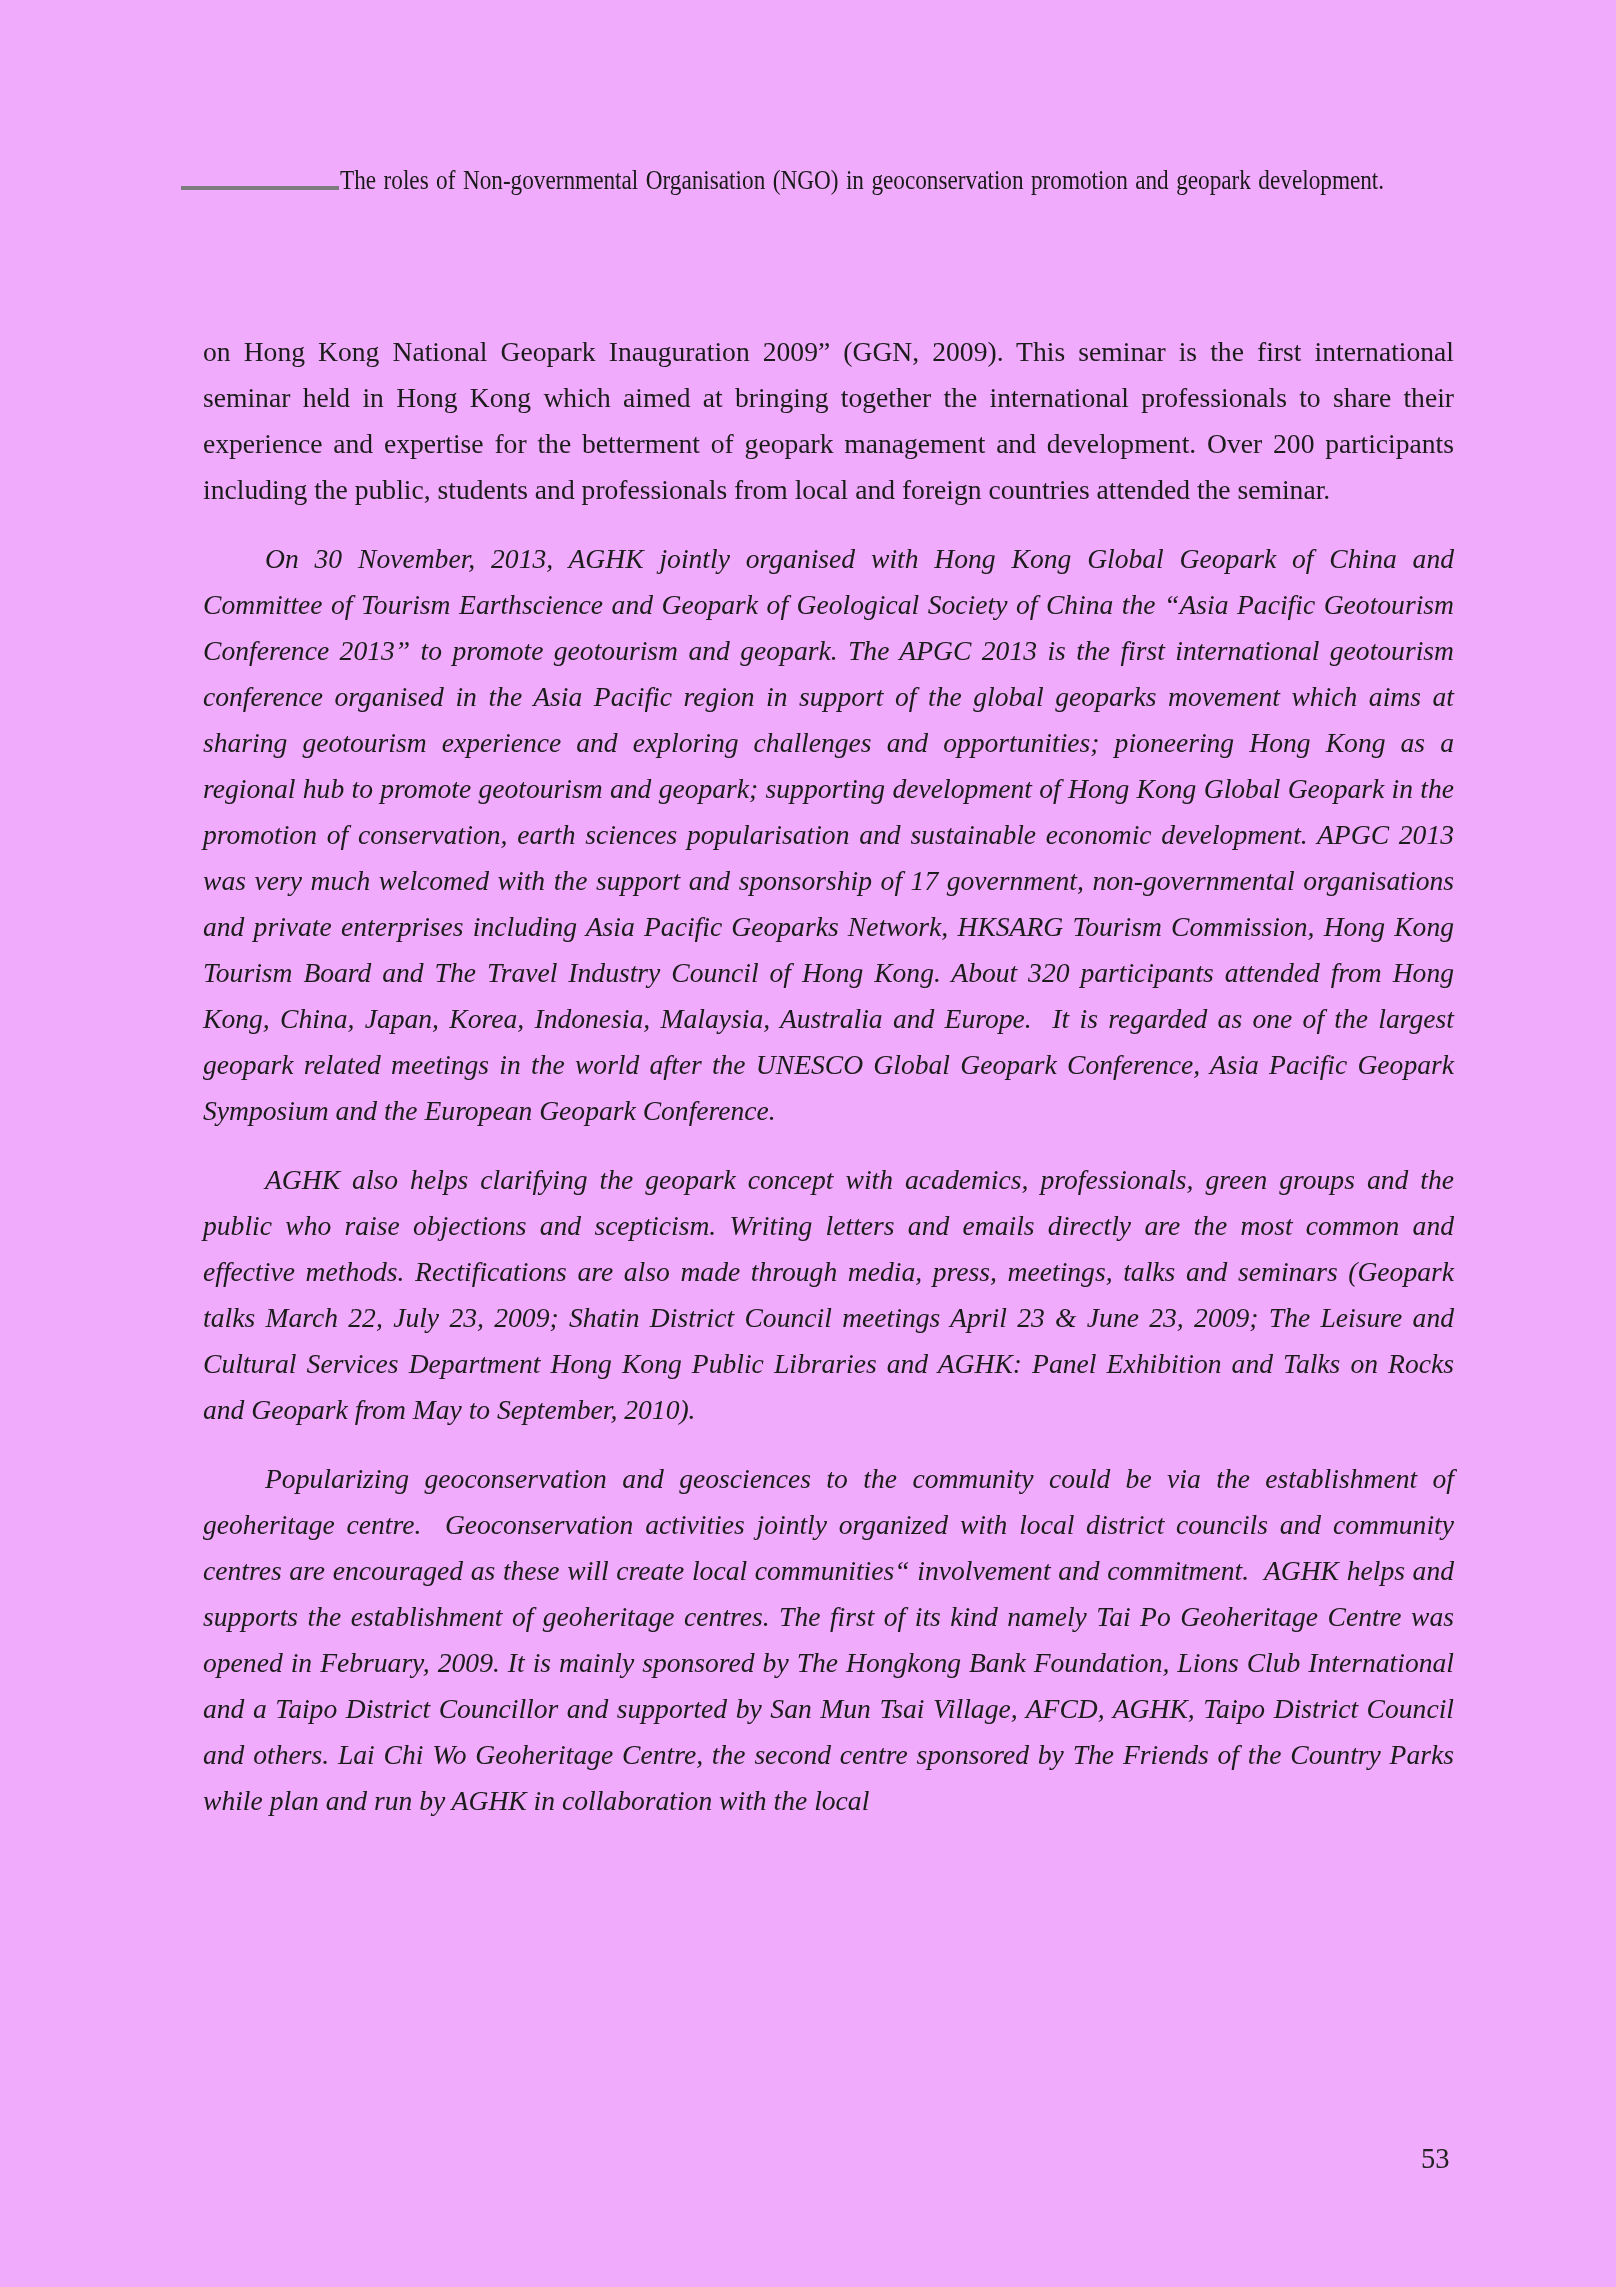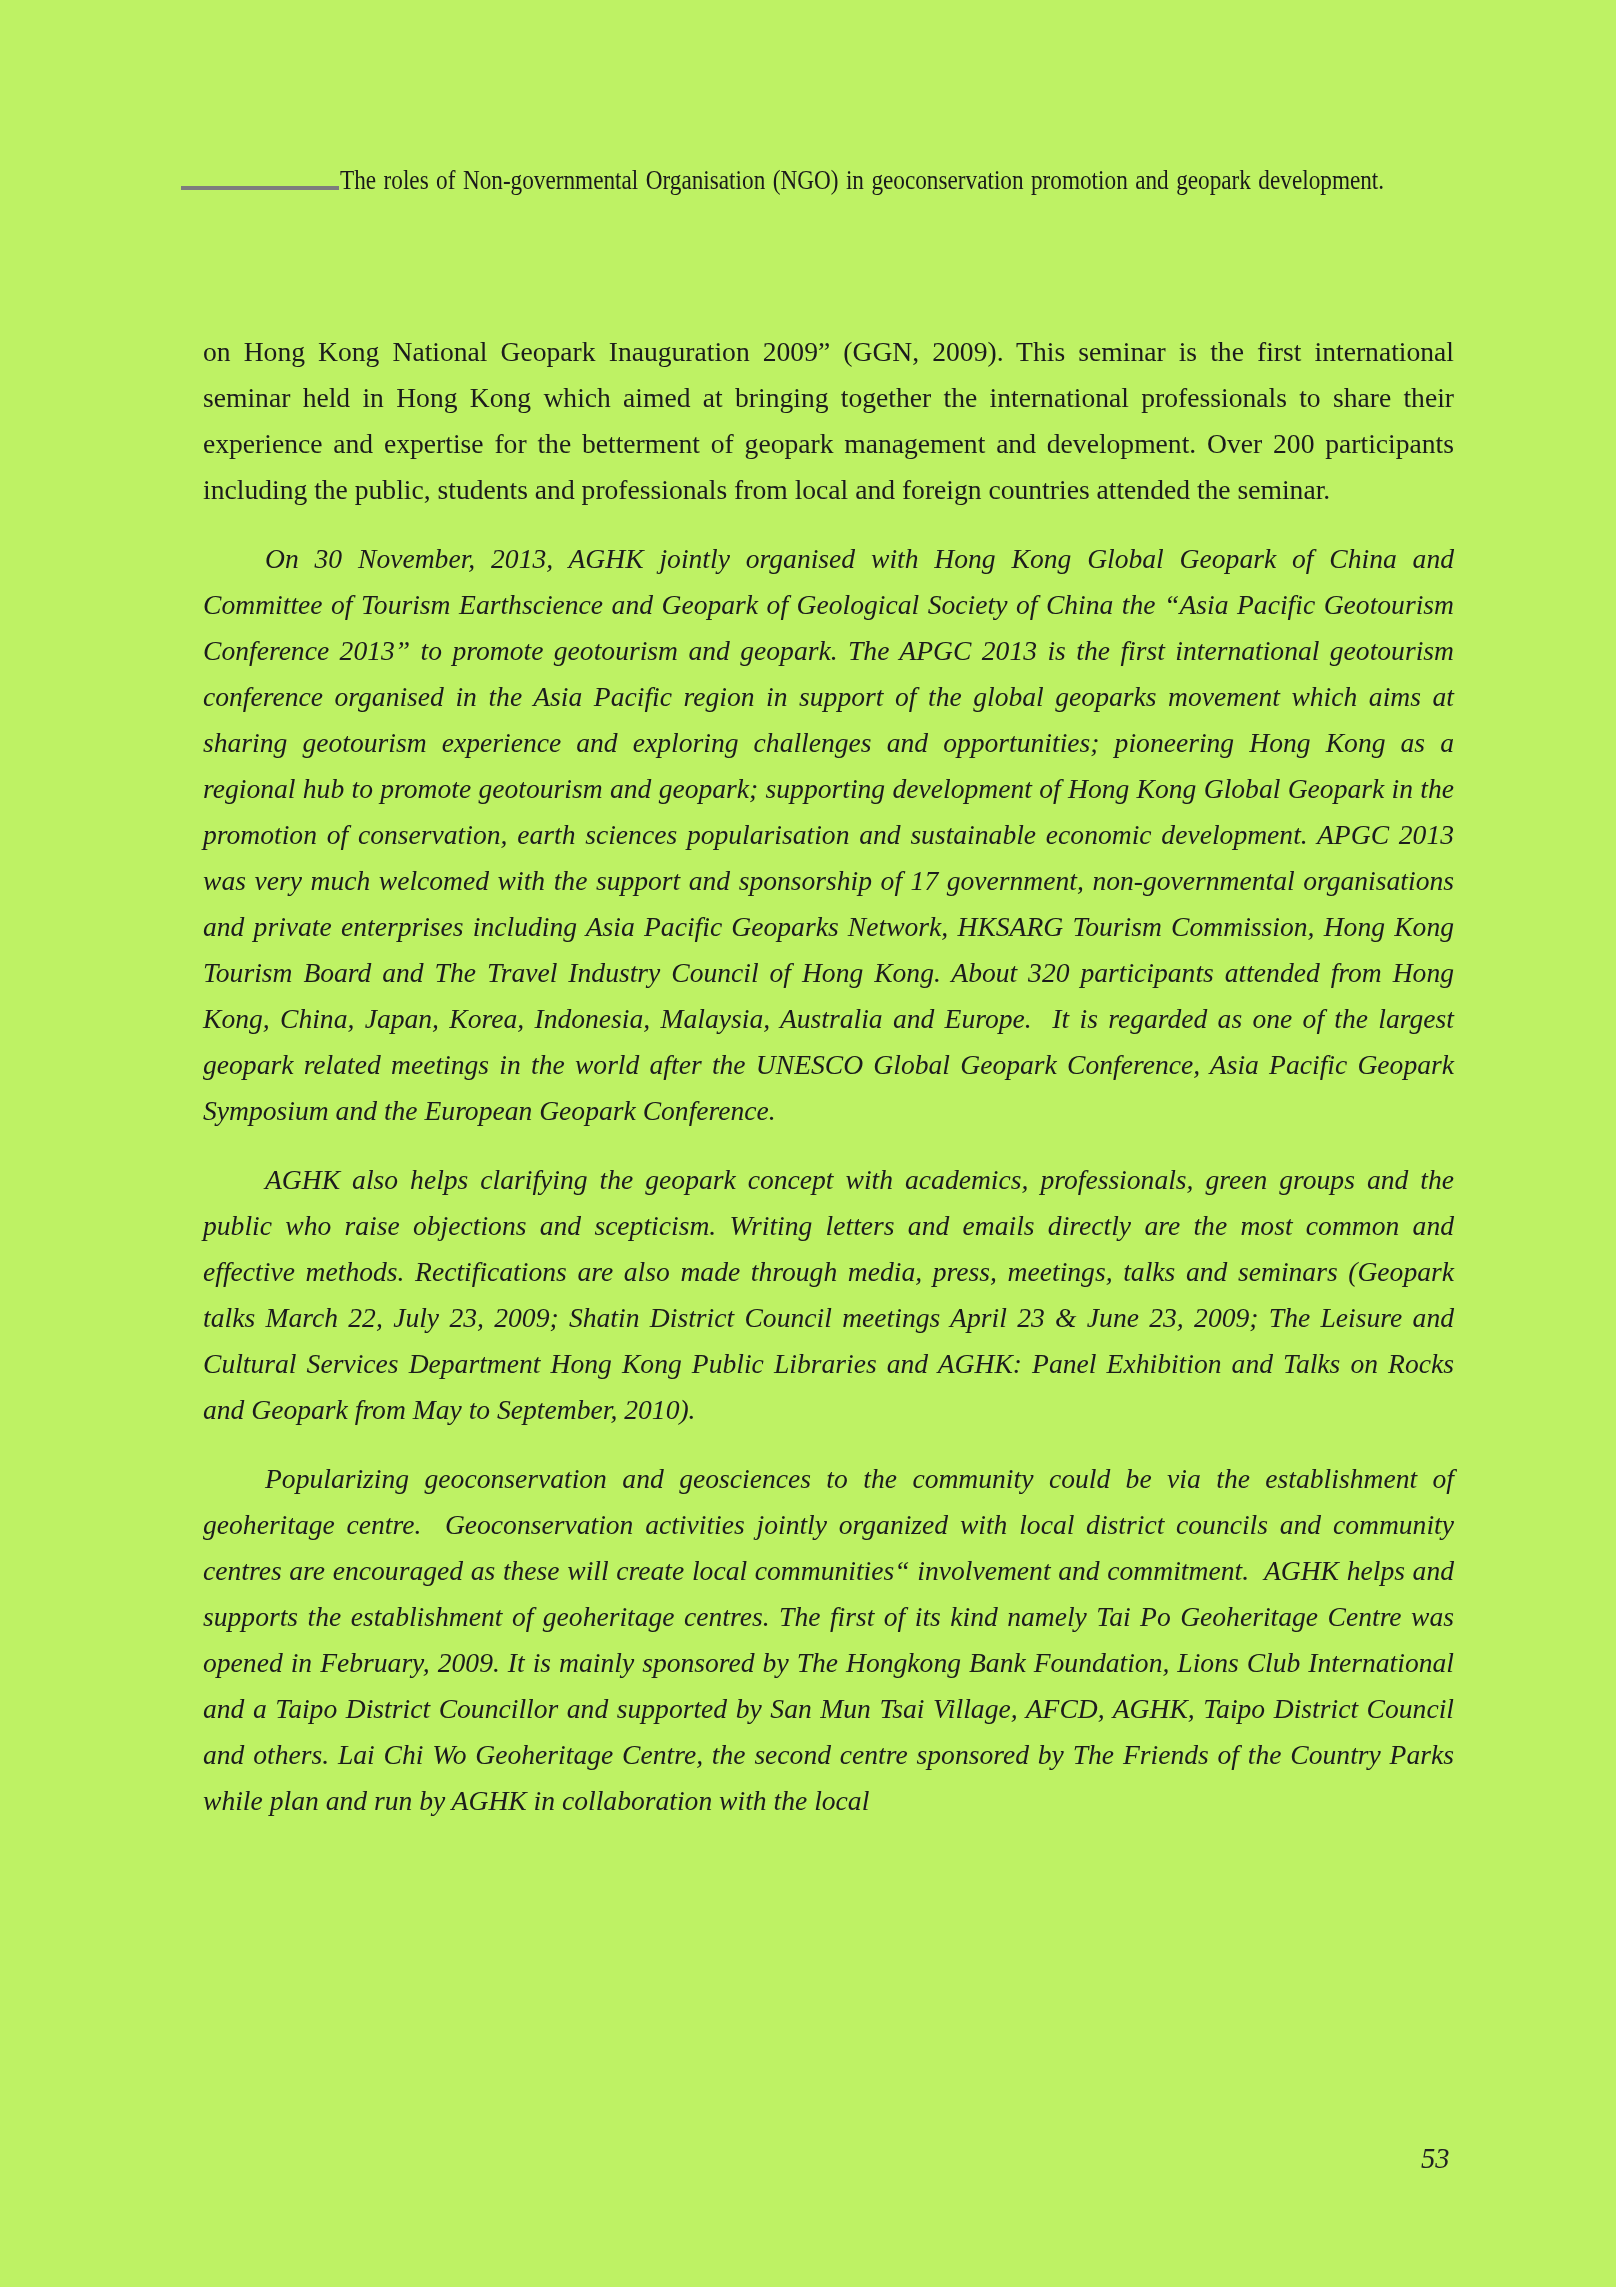--- a/index.html
+++ b/index.html
@@ -5,21 +5,21 @@
   html, body {
     margin: 0;
     padding: 0;
     background: #e8e8e8;
   }
   .page {
     position: relative;
     width: 1617px;
     height: 2287px;
     margin: 0 auto;
-    background: #bef264;
+    background: #f0abfc;
     overflow: hidden;
     font-family: "Liberation Serif", serif;
     color: #1c1c1c;
   }
   .running-header {
     position: absolute;
     top: 164px;
     left: 340px;
     font-size: 27px;
     line-height: 32px;
@@ -53,21 +53,20 @@
     text-indent: 62px;
     font-style: italic;
   }
   .page-number {
     position: absolute;
     top: 2142px;
     left: 1421px;
     font-size: 28.5px;
     line-height: 34px;
     color: #222222;
-    font-style: italic;
   }
 </style>
 </head>
 <body>
 
 <div class="page">
 
   <div class="header-underline"></div>
 
   <div class="running-header">The roles of Non-governmental Organisation (NGO) in geoconservation promotion and geopark development.</div>

